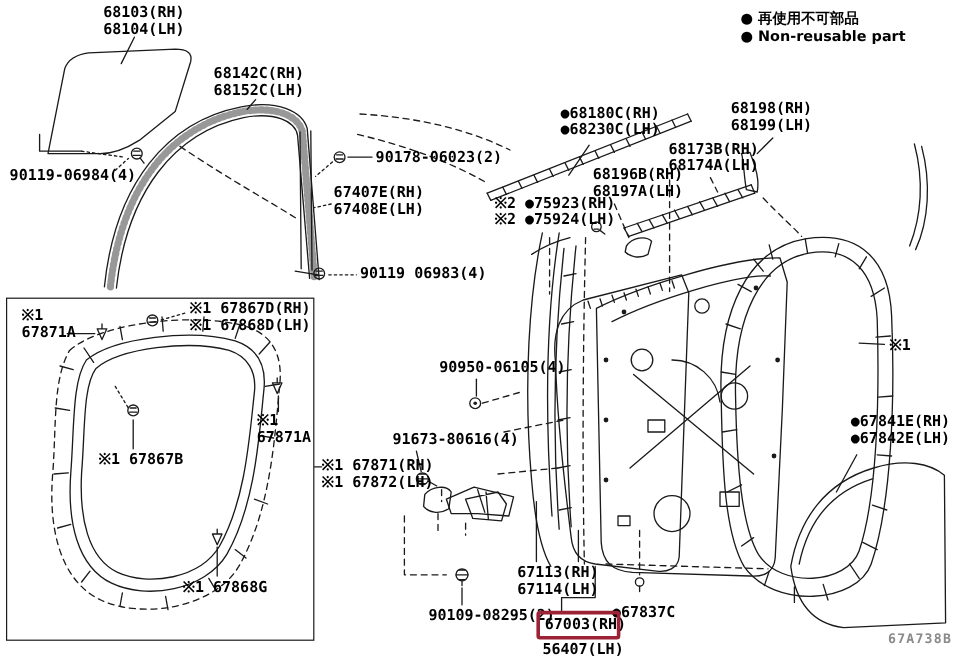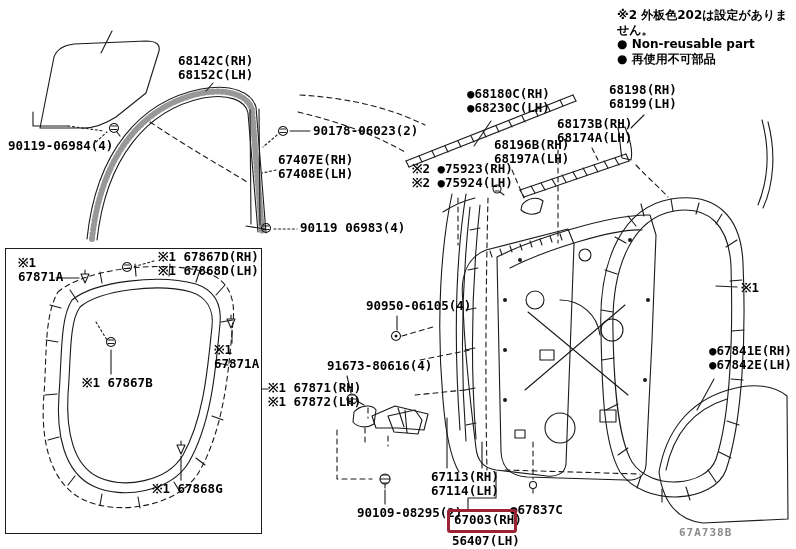--- a/index.html
+++ b/index.html
@@ -8,21 +8,21 @@
   svg.art{position:absolute;left:0;top:0;}
   svg.art *{stroke:#1a1a1a;fill:none;stroke-width:1.1;stroke-linecap:round;stroke-linejoin:round;}
   svg.art .d{stroke-dasharray:5 4;}
   svg.art .dd{stroke-dasharray:2 2.6;}
   svg.art .hatch{stroke-width:6;stroke-dasharray:1.5 3;opacity:.45;}
   svg.art .fill{fill:#1a1a1a;stroke:none;}
   .lbl{position:absolute;font-weight:bold;font-size:12.5px;line-height:14px;color:#000;white-space:nowrap;}
   .lbl span{display:block;}
   .legend{position:absolute;left:617px;top:8px;font-family:"DejaVu Sans","Liberation Sans",sans-serif;
           font-weight:bold;font-size:12px;line-height:14.5px;color:#000;}
-  .code{position:absolute;left:679px;top:526px;color:#8a8a8a;font-size:11px;font-weight:bold;letter-spacing:1px;}
+  .code{position:absolute;left:740px;top:526px;color:#8a8a8a;font-size:11px;font-weight:bold;letter-spacing:1px;}
   .hl{position:absolute;left:447px;top:509px;width:70px;height:24px;border:3px solid #9b2335;border-radius:3px;box-sizing:border-box;}
   .box{position:absolute;left:5px;top:248px;width:257px;height:286px;border:1.5px solid #1a1a1a;box-sizing:border-box;}
 </style>
 </head>
 <body>
 
 <div class="canvas">
 
   <svg class="art" width="796" height="549" viewBox="0 0 796 549">
 
@@ -224,25 +224,28 @@
       <path d="M111,350 L111,374"></path>
       <path d="M181,456 L181,480"></path>
       <path class="dd" d="M96,322 L107,340"></path>
     </g>
     <path d="M262,389 L268,389"></path>
   </svg>
 
   <div class="box"></div>
 
   <div class="legend">
-    <div>※2 外板色202は設定がありません。</div>
+    <div>● 再使用不可部品</div>
     <div>● Non-reusable part</div>
-    <div>● 再使用不可部品</div>
-  </div>
-
+  </div>
+
+  <div class="lbl" style="left:86px;top:3px">
+    <span>68103(RH)</span>
+    <span>68104(LH)</span>
+  </div>
   <div class="lbl" style="left:178px;top:54px">
     <span>68142C(RH)</span>
     <span>68152C(LH)</span>
   </div>
   <div class="lbl" style="left:8px;top:139px">
     <span>90119-06984(4)</span>
   </div>
   <div class="lbl" style="left:313px;top:124px">
     <span>90178-06023(2)</span>
   </div>

